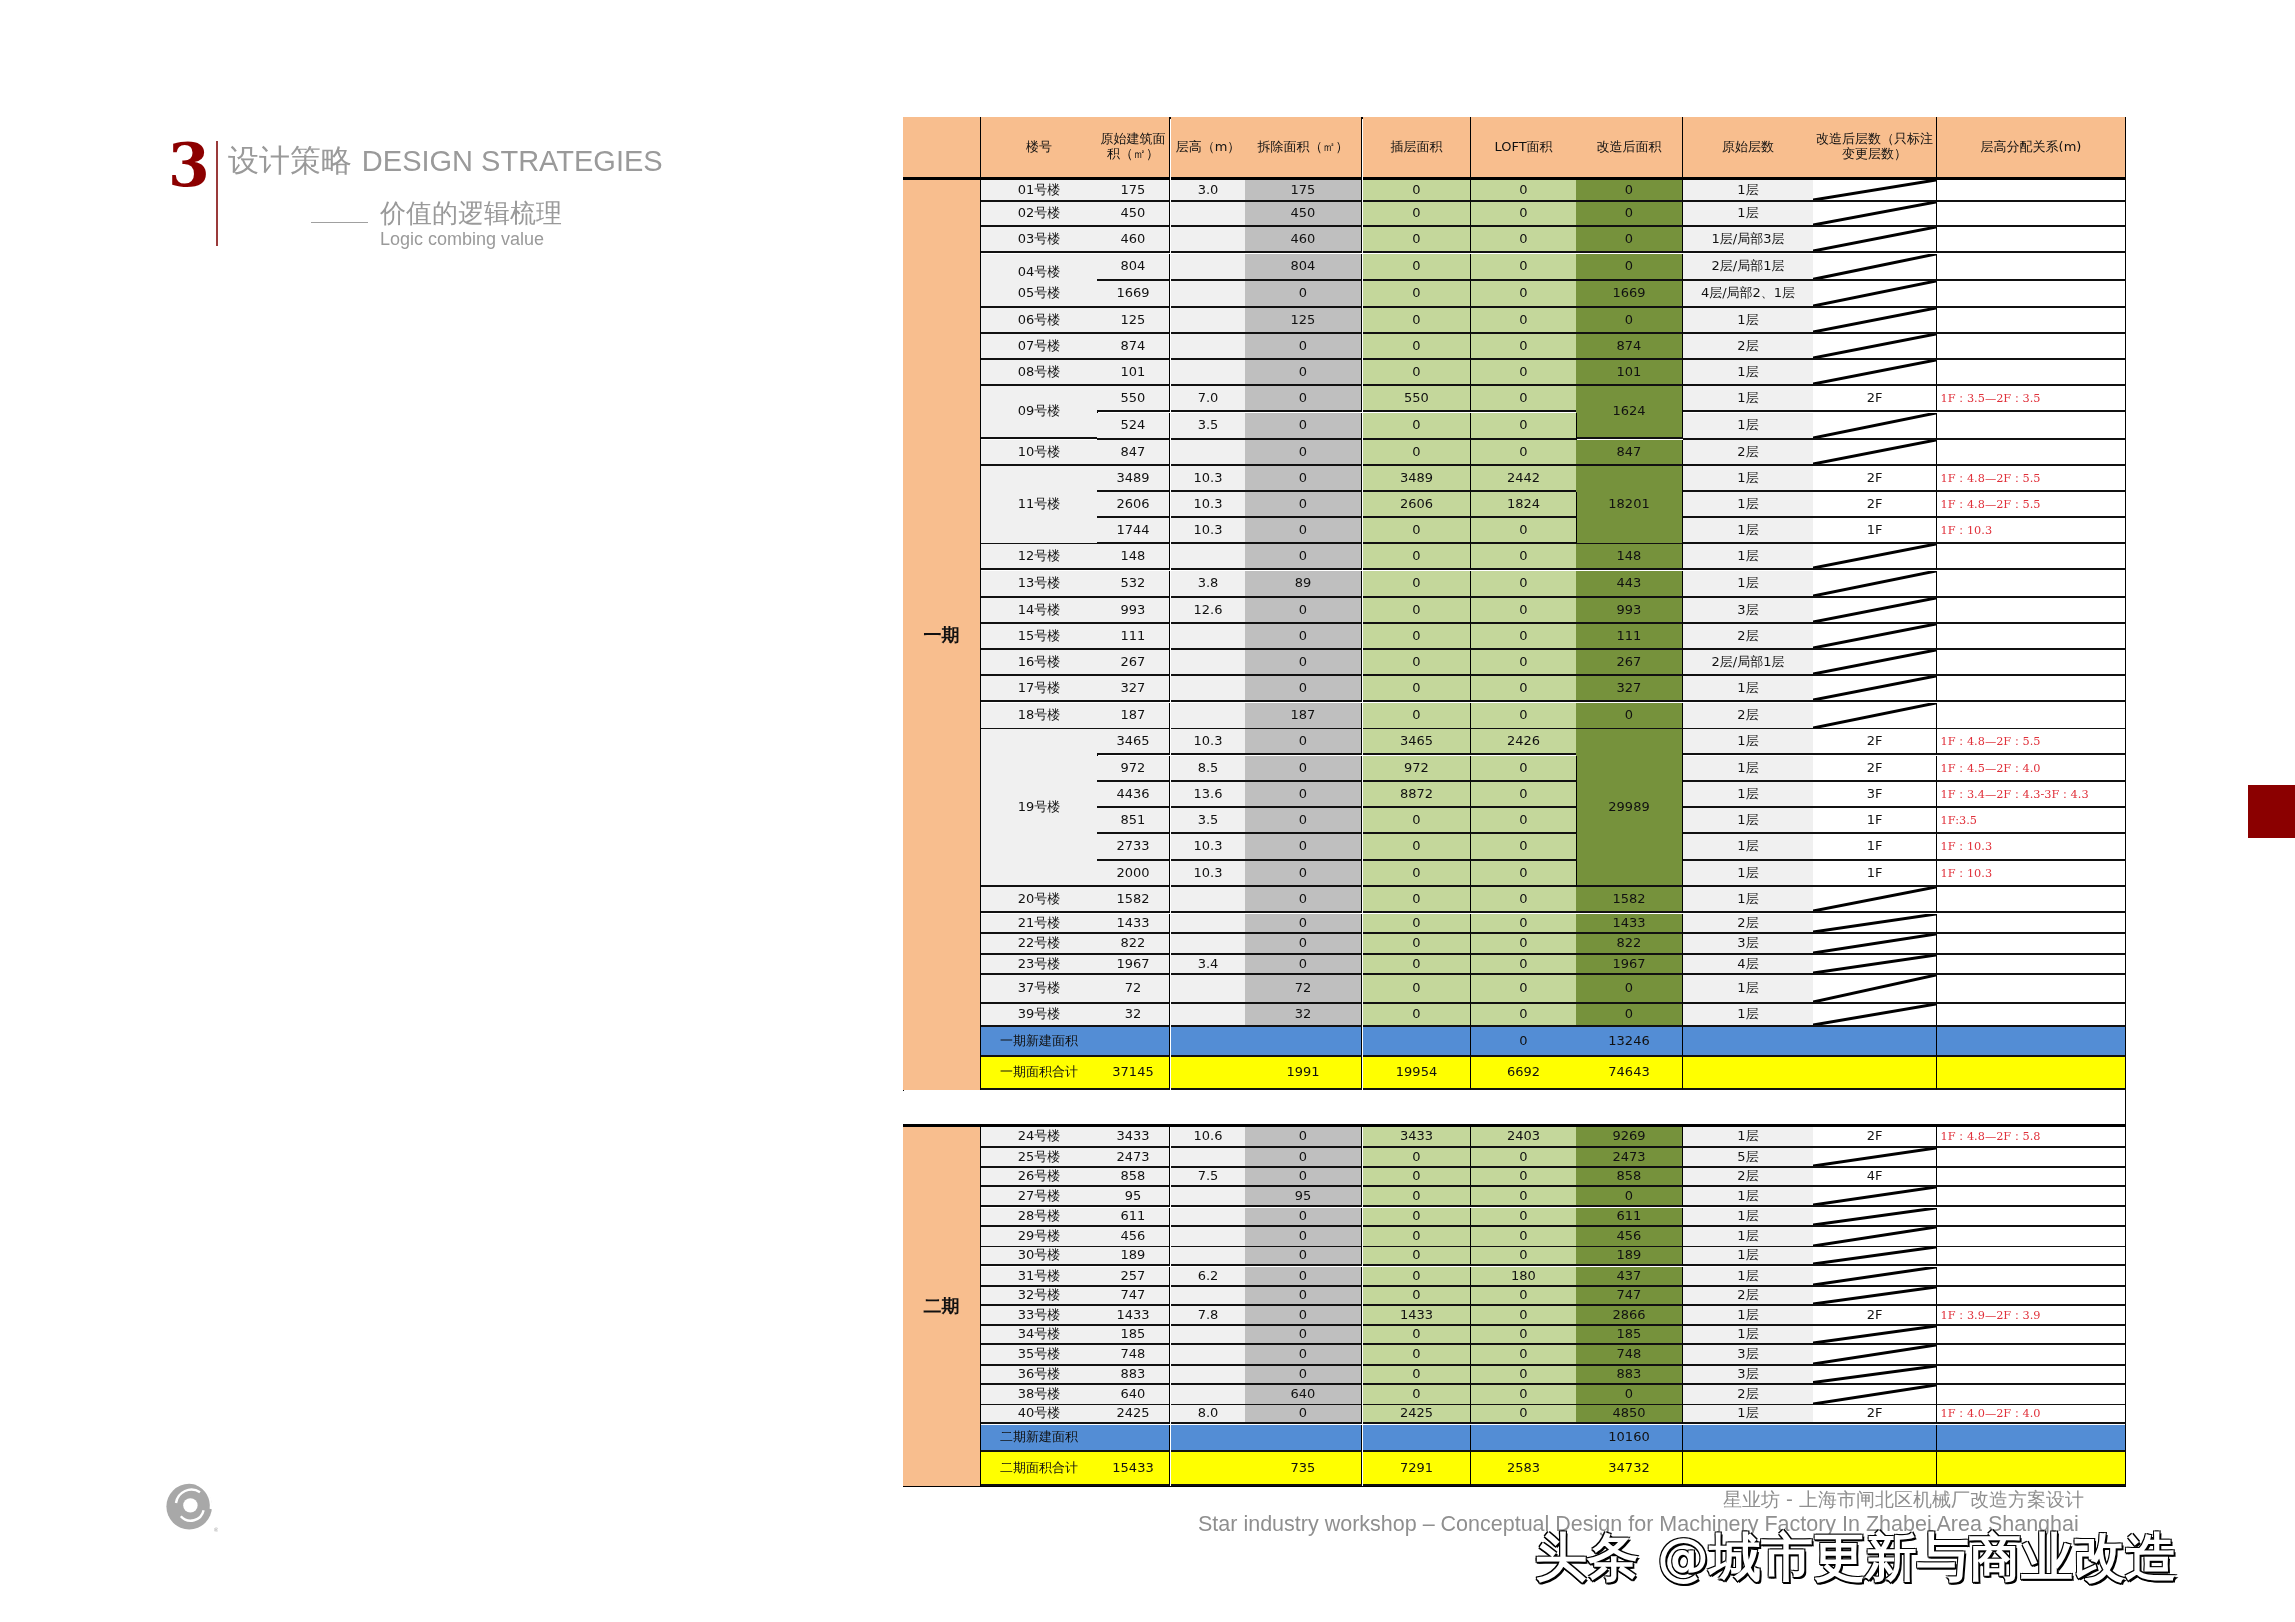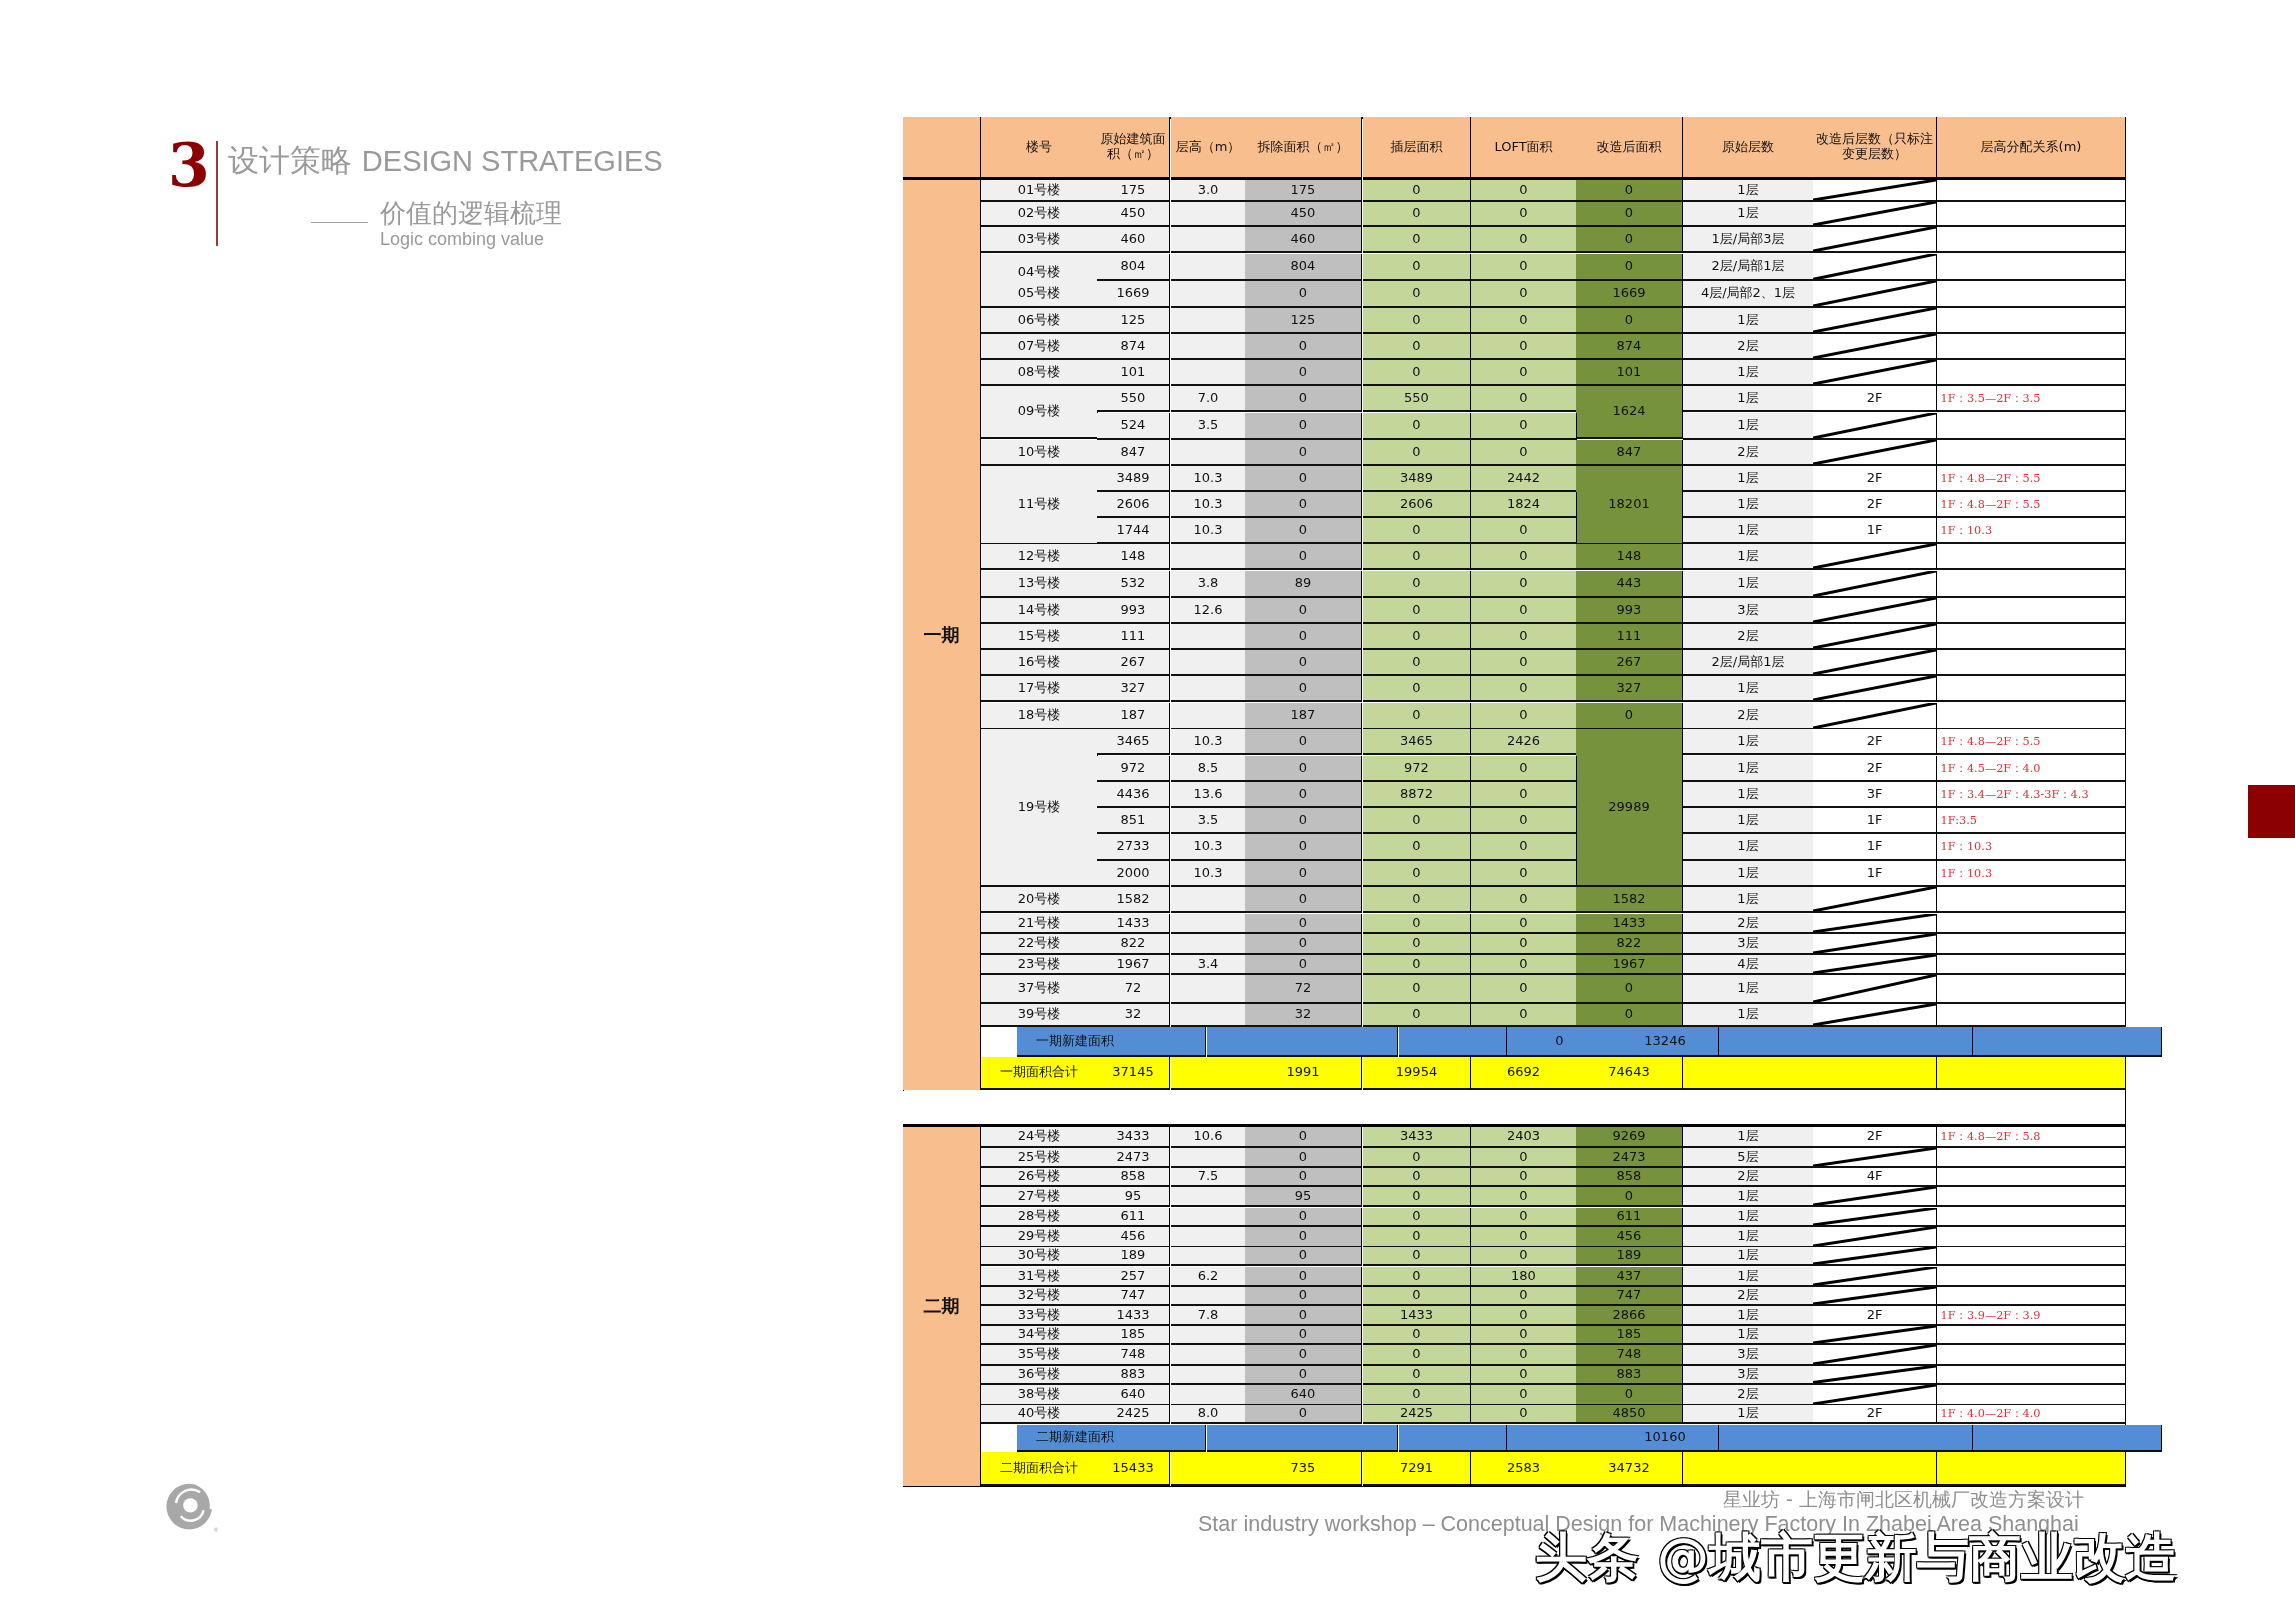--- a/index.html
+++ b/index.html
@@ -31,21 +31,21 @@
   .c-name { background:#f0f0f0; }
   .c-orig { background:#f0f0f0; }
   .c-h { background:#f0f0f0; }
   .c-demo { background:#bfbfbf; }
   .c-ins { background:#c4d79b; }
   .c-loft { background:#c4d79b; }
   .c-after { background:#76923c; }
   .c-floor { background:#f0f0f0; }
   .c-newf { background:#ffffff; }
   .c-rel { background:#ffffff; justify-content:flex-start; padding-left:3.6px; color:#e0303a; font-family:"DejaVu Serif", serif; font-size:11.3px; }
-  .blue { background:#538dd5 !important;margin-left:36px; }
+  .blue { background:#538dd5 !important; }
   .yellow { background:#ffff00 !important; }
   .gap { background:#ffffff; border-bottom:3px solid #000; }
   .diag { position:absolute; inset:0; }
   .diag svg { width:100%; height:100%; display:block; }
 </style>
 </head>
 <body>
 
 <div class="abs big3">3</div>
 <div class="abs vline"></div>

